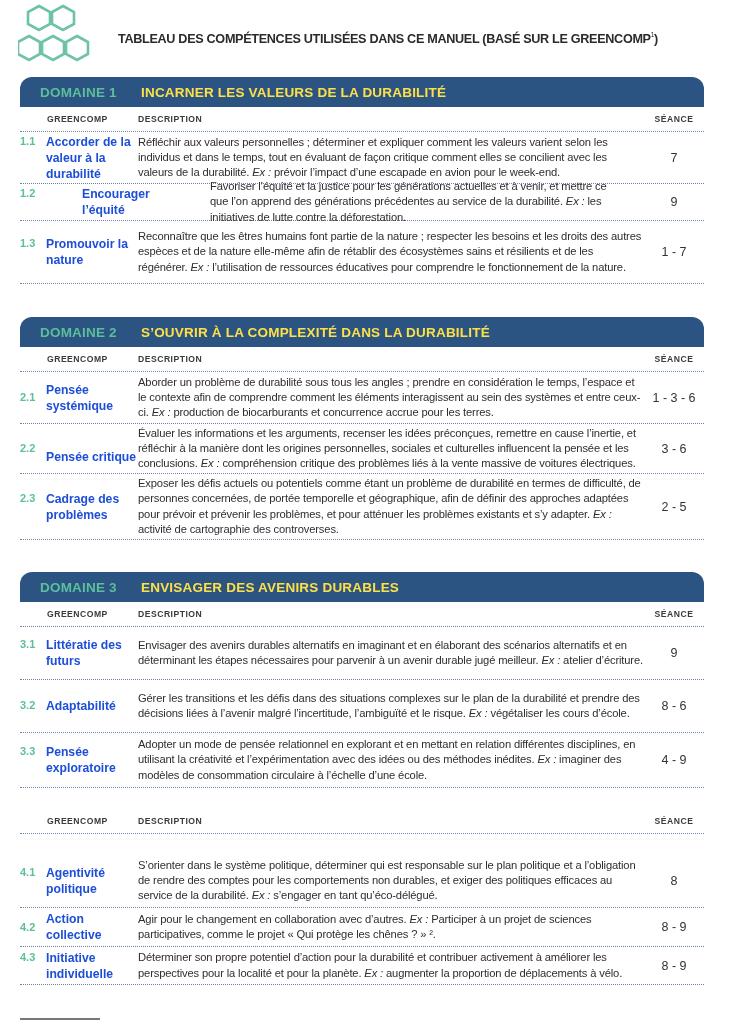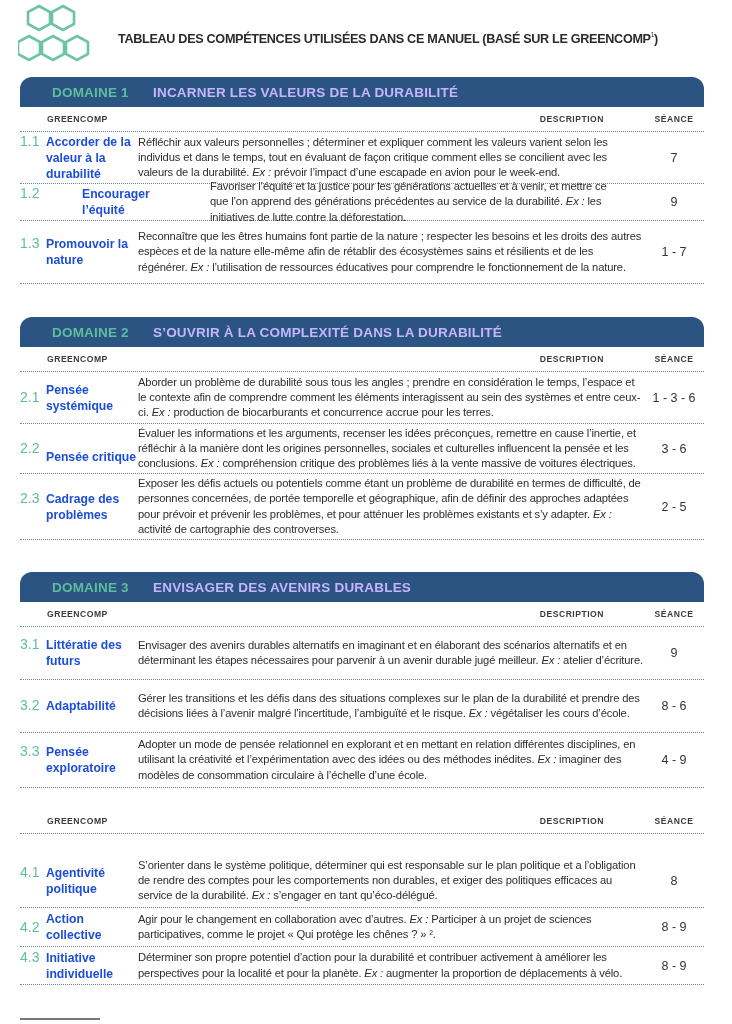--- a/index.html
+++ b/index.html
@@ -12,40 +12,40 @@
       position: absolute; left: 118px; top: 31px;
       font-family: "Liberation Sans", sans-serif; font-weight: bold;
       font-size: 13.6px; letter-spacing: -0.35px; color: #2b2b2b;
       transform: scaleX(0.93); transform-origin: left center; white-space: nowrap;
     }
     .page-title sup { font-size: 7px; font-weight: normal; vertical-align: 6px; }
 
     .domain { position: absolute; left: 20px; width: 684px; }
     .domain-bar {
       background: #2b5482; height: 30px; border-radius: 12px 12px 0 0;
-      display: flex; align-items: center; padding-left: 32px;
+      display: flex; align-items: center; padding-left: 20px;
       font-weight: bold; font-size: 13.5px; letter-spacing: 0.2px;
     }
     .domain-num { color: #5cbf9b; width: 101px; }
-    .domain-name { color: #c4b5fd; }
+    .domain-name { color: #fde047; }
 
     .col-head {
       display: flex; height: 24px; align-items: center;
       font-size: 8.6px; font-weight: bold; letter-spacing: 0.5px; color: #3a3a3a;
       border-bottom: 1px dotted #6c84a3;
     }
     .col-head .h-gc { width: 118px; padding-left: 27px; box-sizing: border-box; }
-    .col-head .h-desc { flex: 1; text-align: right; padding-right: 40px; }
+    .col-head .h-desc { flex: 1; text-align: left; padding-right: 40px; }
     .col-head .h-sea { width: 60px; text-align: center; }
 
     .row {
       display: flex; align-items: center; border-bottom: 1px dotted #6c84a3;
       box-sizing: border-box;
     }
-    .row .num { width: 26px; color: #5cbf9b; font-weight: normal; font-size: 14px; align-self: flex-start; }
+    .row .num { width: 26px; color: #5cbf9b; font-weight: bold; font-size: 11px; align-self: flex-start; }
     .row .gc { width: 92px; color: #1d4ed8; font-weight: bold; font-size: 12.2px; line-height: 16px; align-self: flex-start; }
     .row .desc { flex: 1; font-size: 11.2px; line-height: 15.3px; color: #2e2e2e; letter-spacing: -0.15px; }
     .row .desc i { font-style: italic; }
     .row .sea { width: 60px; text-align: center; font-size: 12.5px; color: #333; }
     .row .num, .row .gc { padding-top: var(--pt, 0px); }
 
     .footnote-rule { position: absolute; left: 20px; top: 1018px; width: 80px; height: 2px; background: #777; }
   </style>
 </head>
 <body>

